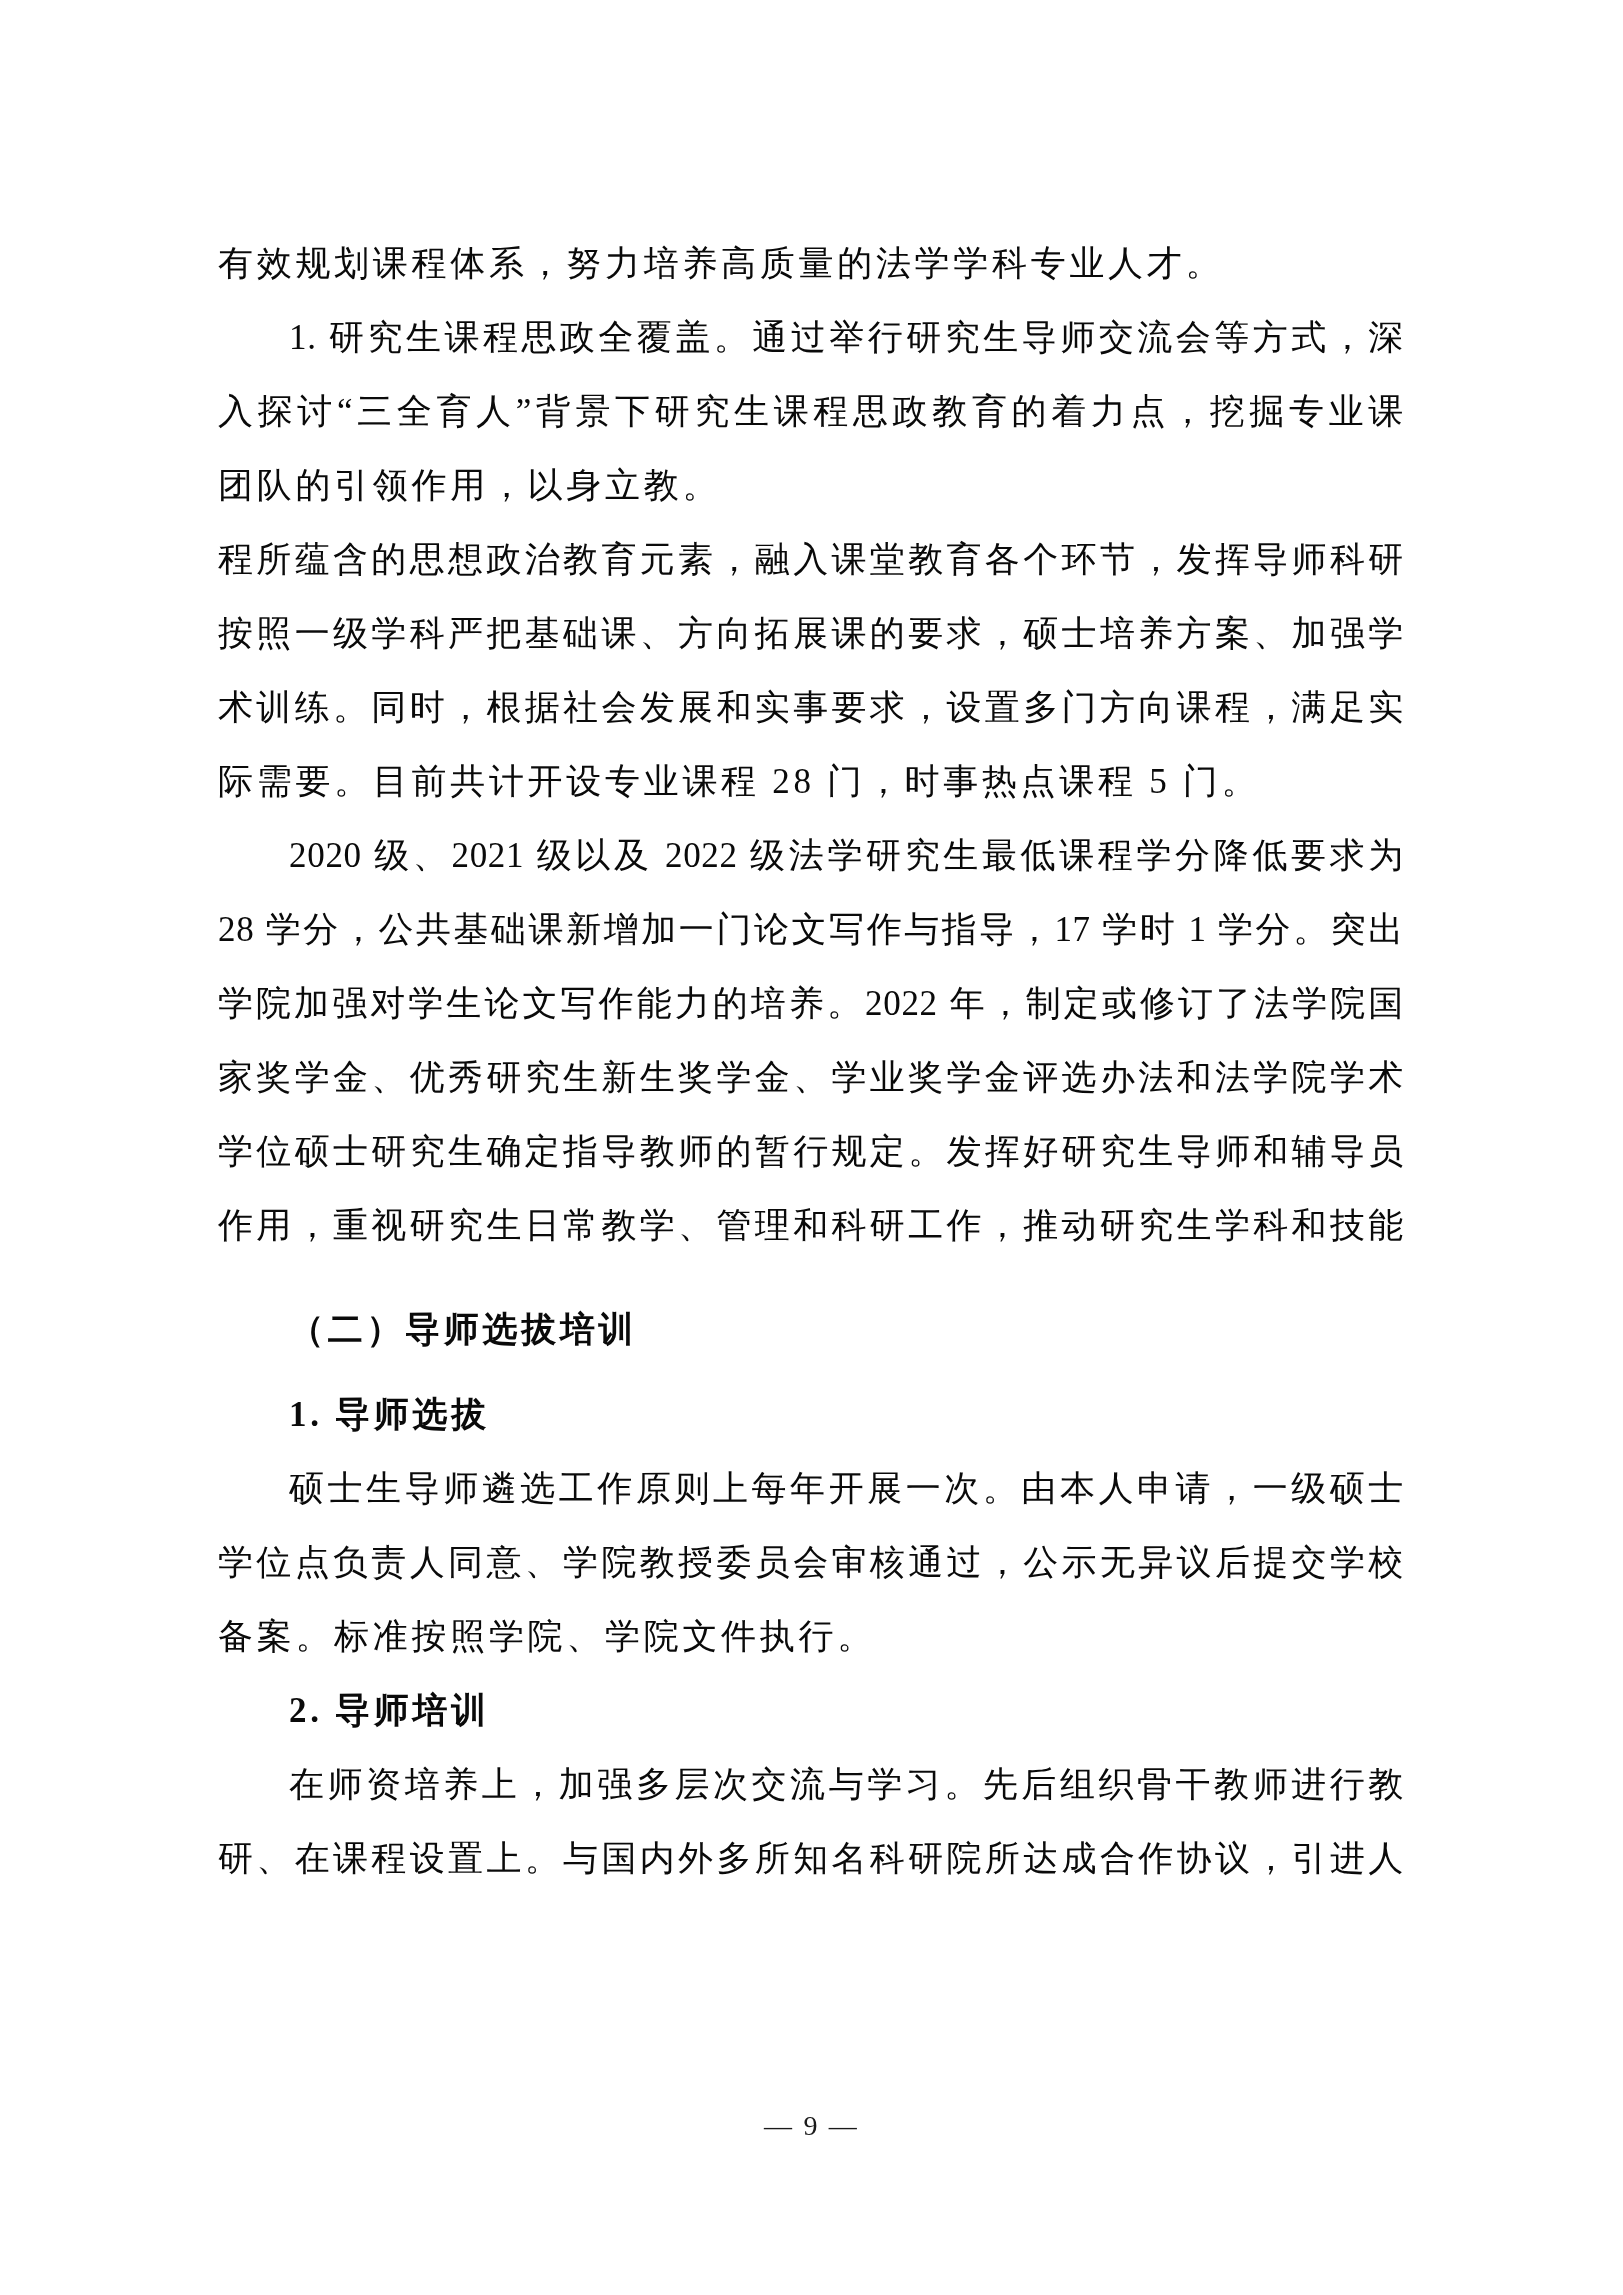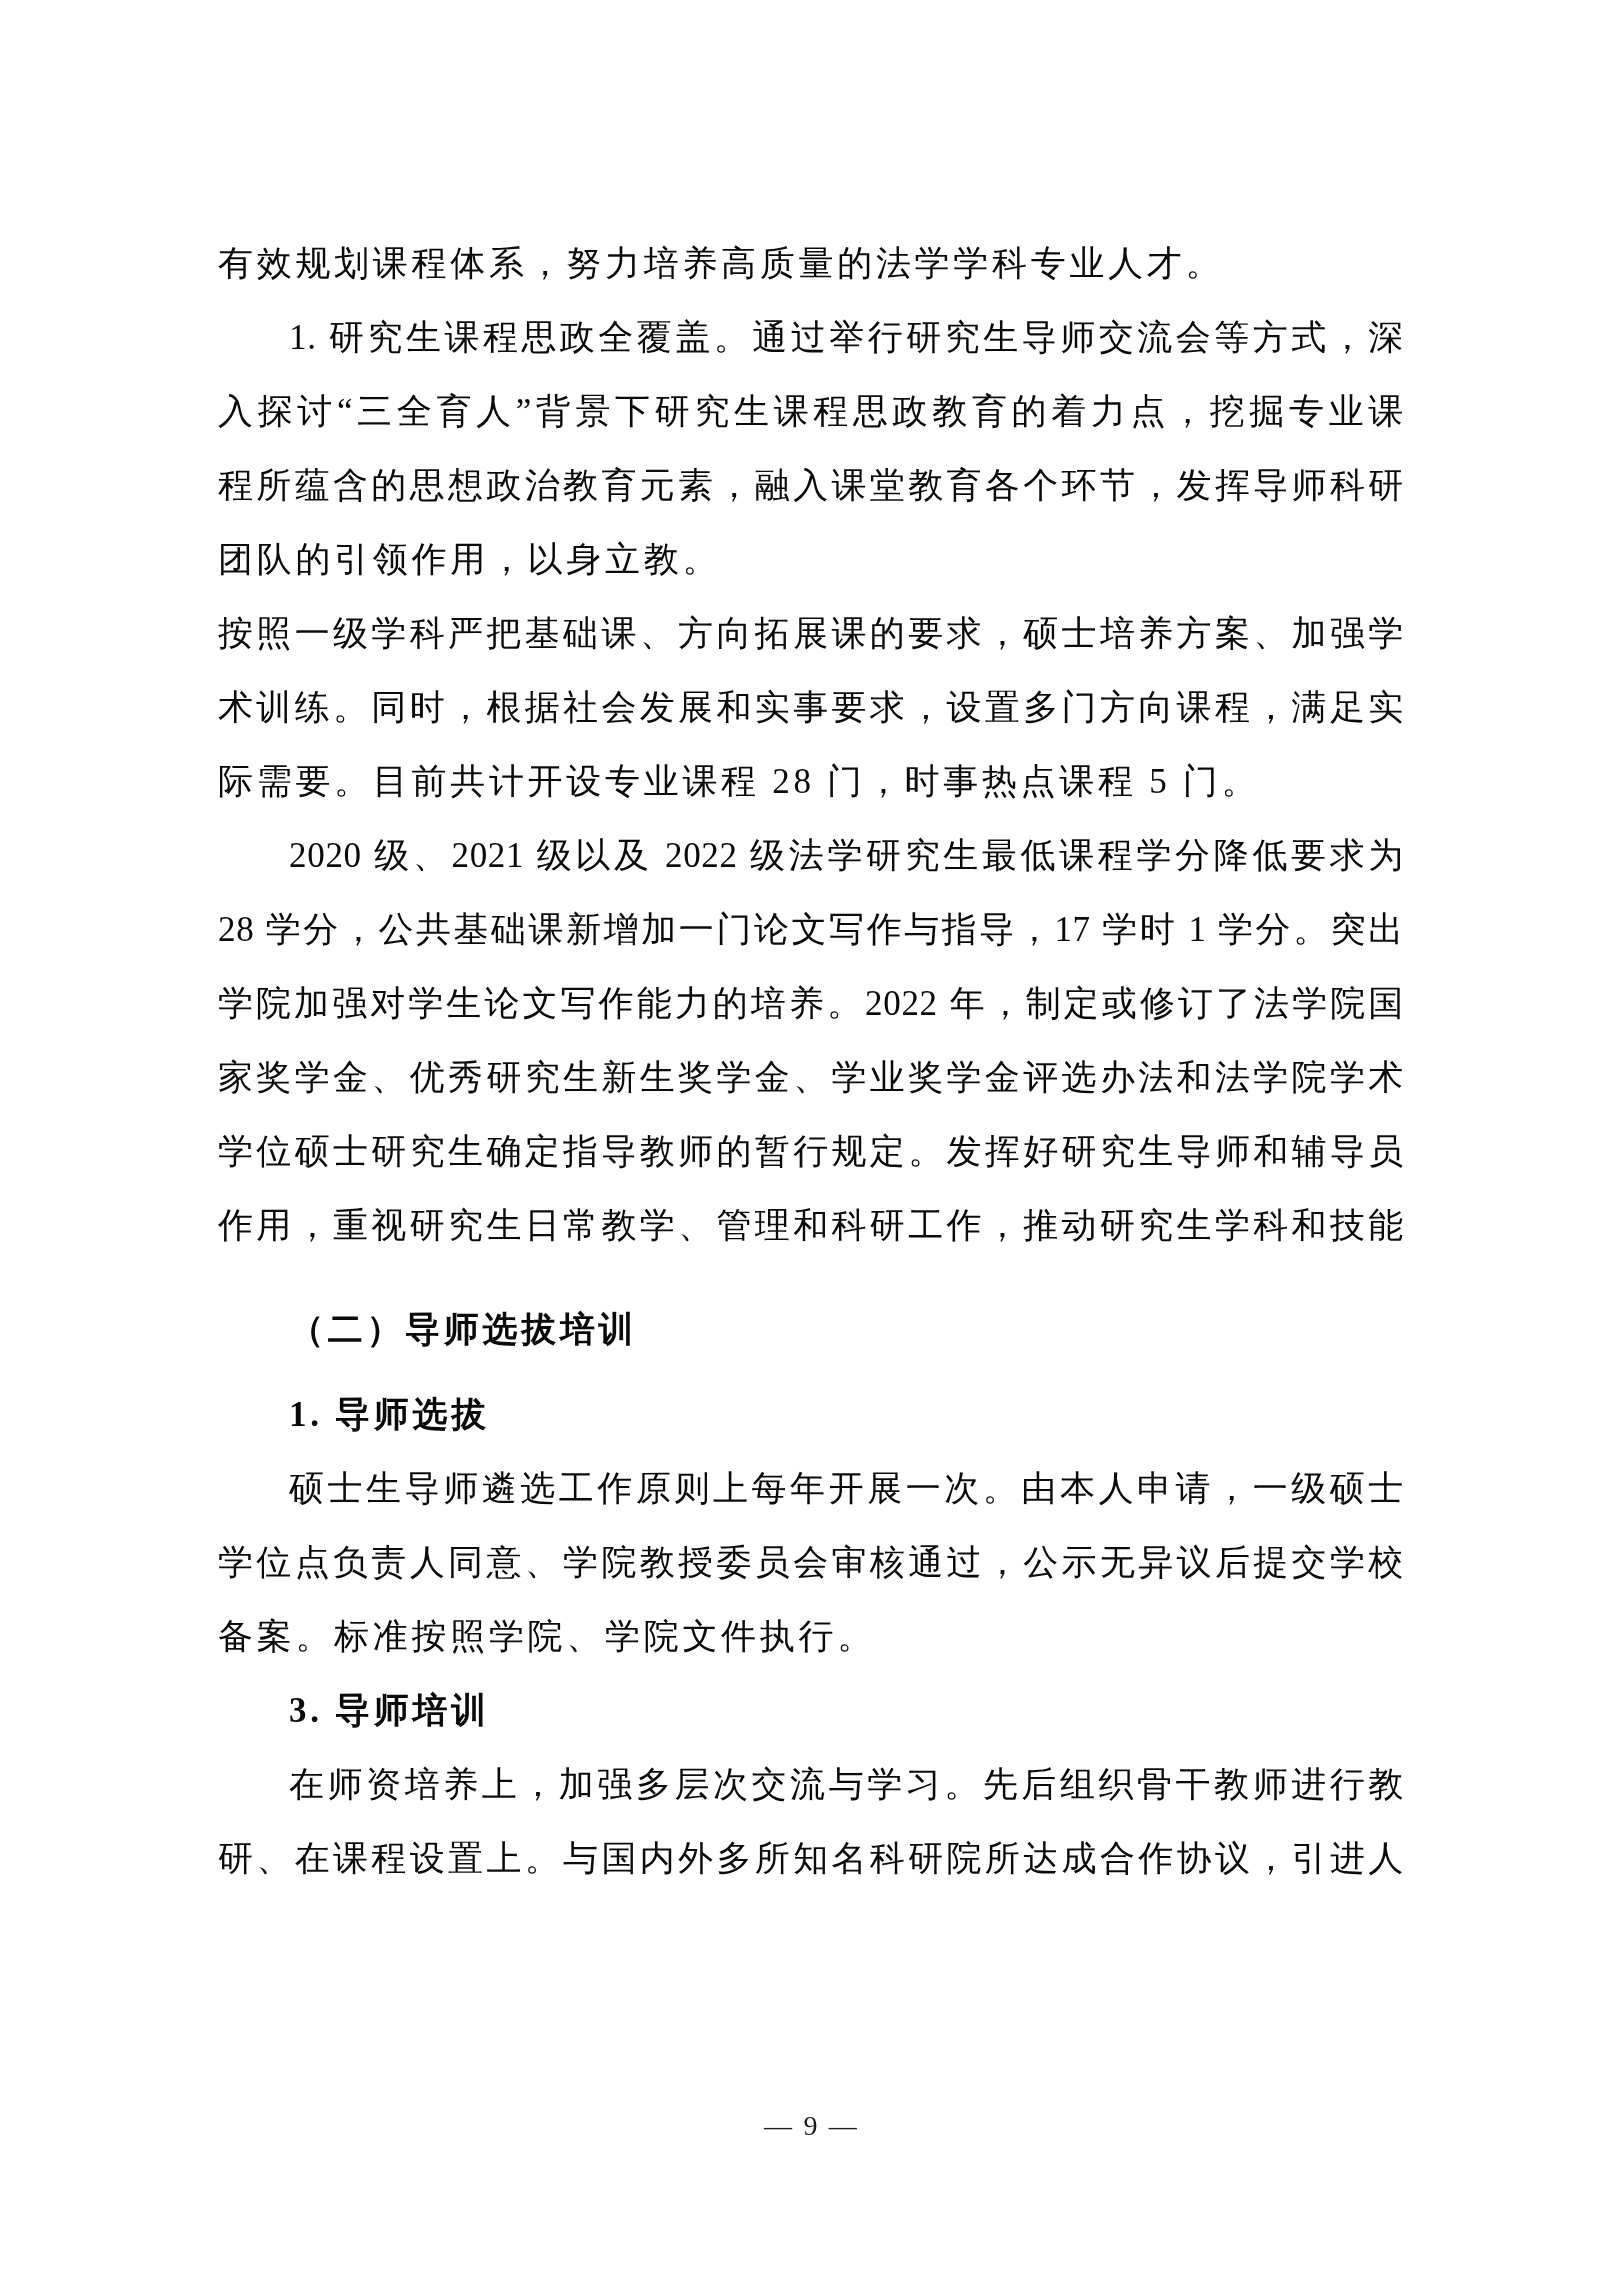--- a/index.html
+++ b/index.html
@@ -64,40 +64,40 @@
 </style>
 </head>
 <body>
 
 <div class="page">
 
   <div class="text-block">
     <div class="line">有效规划课程体系，努力培养高质量的法学学科专业人才。</div>
     <div class="line justify indent">1. 研究生课程思政全覆盖。通过举行研究生导师交流会等方式，深</div>
     <div class="line justify">入探讨“三全育人”背景下研究生课程思政教育的着力点，挖掘专业课</div>
+    <div class="line">团队的引领作用，以身立教。</div>
     <div class="line justify">程所蕴含的思想政治教育元素，融入课堂教育各个环节，发挥导师科研</div>
-    <div class="line">团队的引领作用，以身立教。</div>
     <div class="line justify">按照一级学科严把基础课、方向拓展课的要求，硕士培养方案、加强学</div>
     <div class="line justify">术训练。同时，根据社会发展和实事要求，设置多门方向课程，满足实</div>
     <div class="line">际需要。目前共计开设专业课程 28 门，时事热点课程 5 门。</div>
     <div class="line justify indent">2020 级、2021 级以及 2022 级法学研究生最低课程学分降低要求为</div>
     <div class="line justify">28 学分，公共基础课新增加一门论文写作与指导，17 学时 1 学分。突出</div>
     <div class="line justify">学院加强对学生论文写作能力的培养。2022 年，制定或修订了法学院国</div>
     <div class="line justify">家奖学金、优秀研究生新生奖学金、学业奖学金评选办法和法学院学术</div>
     <div class="line justify">学位硕士研究生确定指导教师的暂行规定。发挥好研究生导师和辅导员</div>
     <div class="line justify">作用，重视研究生日常教学、管理和科研工作，推动研究生学科和技能</div>
 
     <div class="line bold indent heading-gap">（二）导师选拔培训</div>
     <div class="line bold indent subheading-gap">1. 导师选拔</div>
 
     <div class="line justify indent">硕士生导师遴选工作原则上每年开展一次。由本人申请，一级硕士</div>
     <div class="line justify">学位点负责人同意、学院教授委员会审核通过，公示无异议后提交学校</div>
     <div class="line">备案。标准按照学院、学院文件执行。</div>
 
-    <div class="line bold indent">3. 导师培训</div>
+    <div class="line bold indent">2. 导师培训</div>
 
     <div class="line justify indent">在师资培养上，加强多层次交流与学习。先后组织骨干教师进行教</div>
     <div class="line justify">研、在课程设置上。与国内外多所知名科研院所达成合作协议，引进人</div>
   </div>
 
   <div class="footer">— 9 —</div>
 
 </div>
 
 

